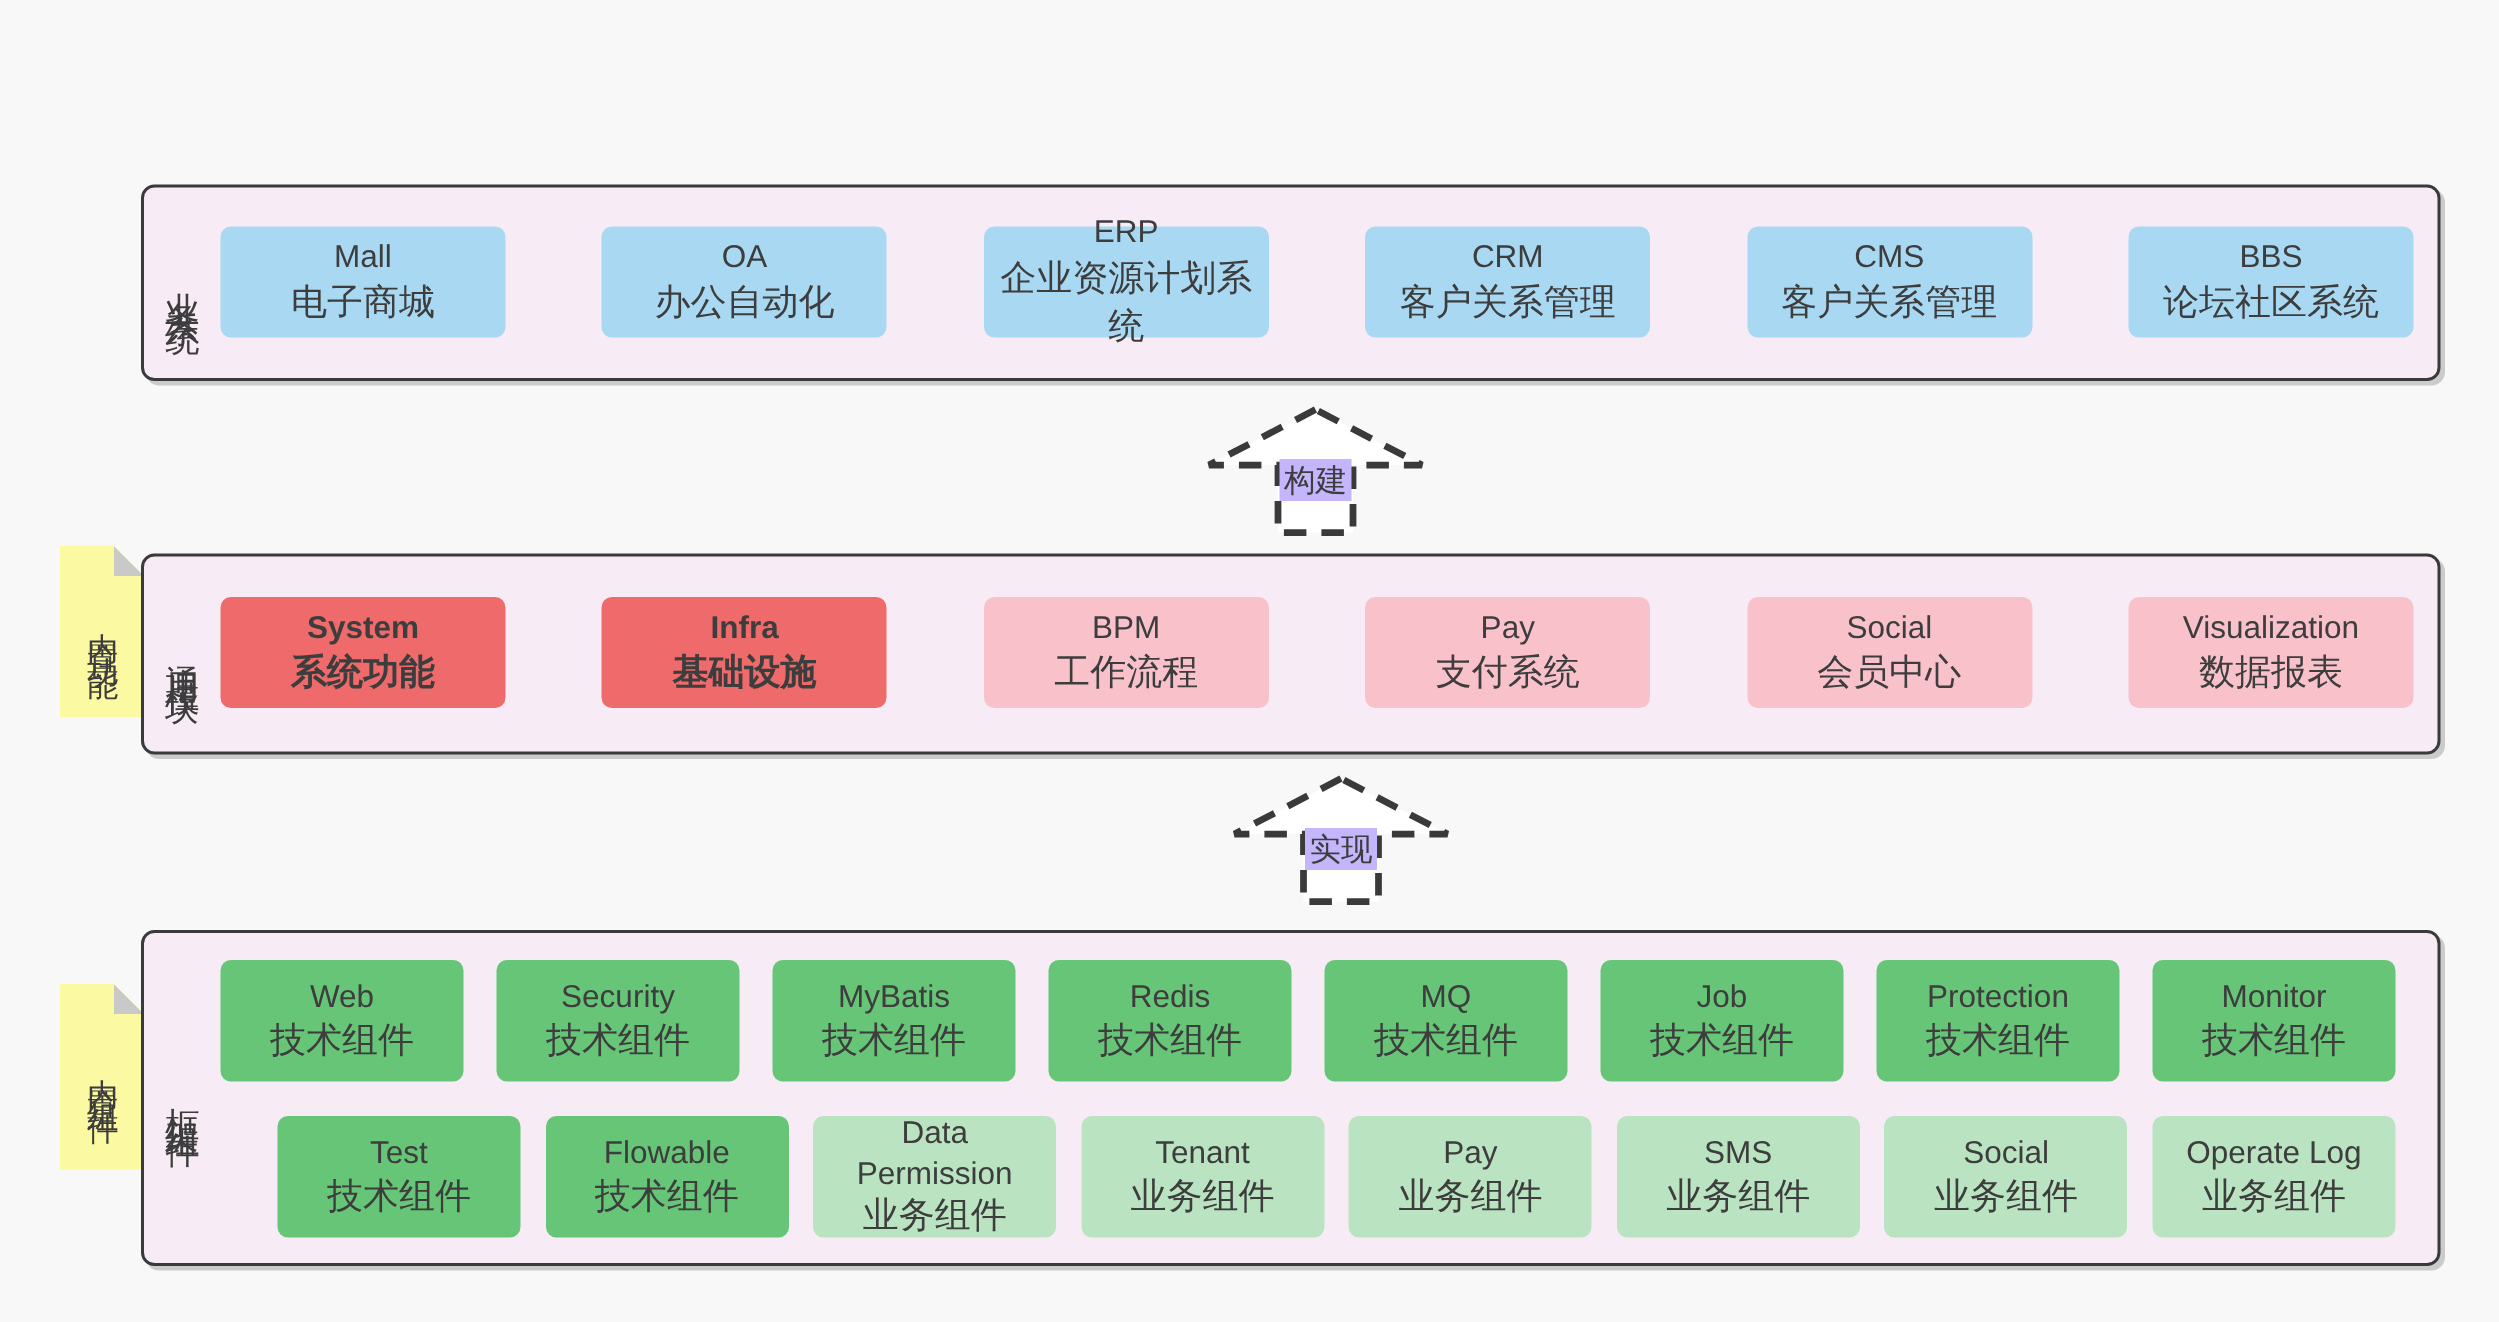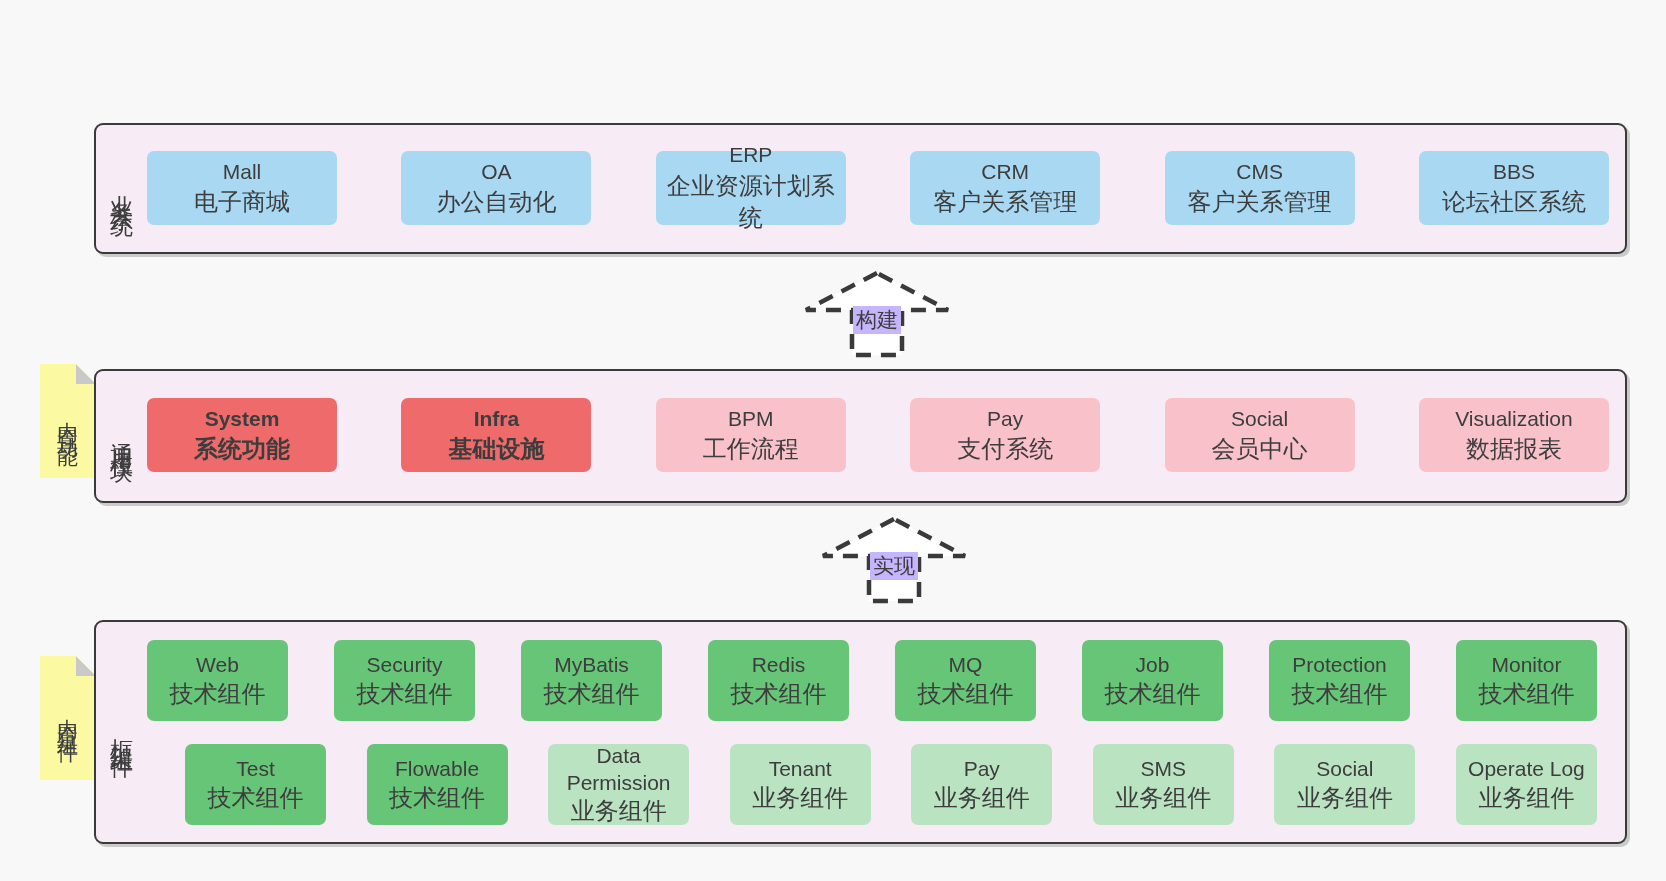--- a/index.html
+++ b/index.html
@@ -18,21 +18,21 @@
 
   .band-row{position:absolute;left:51px;right:16px;display:flex;justify-content:space-between;}
   #band-business .band-row{top:26px;}
   #band-modules  .band-row{top:27px;}
   #band-framework .row1{top:18px;}
   #band-framework .row2{top:122px;padding-left:38px;}
   #band-framework .band-row{right:28px;}
 
   .bx{width:190px;height:74px;border-radius:7px;display:flex;flex-direction:column;
       align-items:center;justify-content:center;text-align:center;line-height:1.35;box-sizing:border-box;padding:2px 6px;}
-  .sm .bx, .bx.sm{width:141px;height:81px;line-height:1.25;}
+  .sm .bx, .bx.sm{width:162px;height:81px;line-height:1.25;}
   .bx .nm{font-size:21px;}
   .bx .ds{font-size:24px;}
   .blue {background:#a8d8f2;}
   .red  {background:#ee6a6b;font-weight:bold;}
   .pink {background:#f9c2cb;}
   .green{background:#67c578;}
   .lgreen{background:#bae3c2;}
 
   .sticky{position:absolute;width:56px;background:#fbf9a1;z-index:1;
           clip-path:polygon(0 0,calc(100% - 20px) 0,100% 20px,100% 100%,0 100%);

